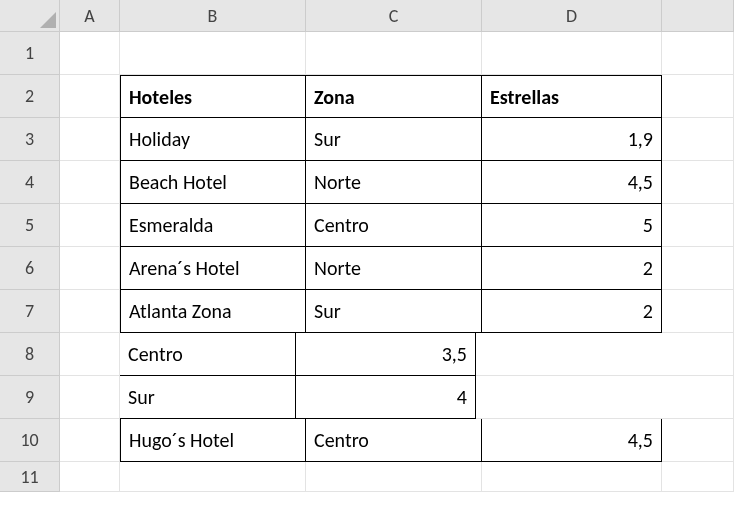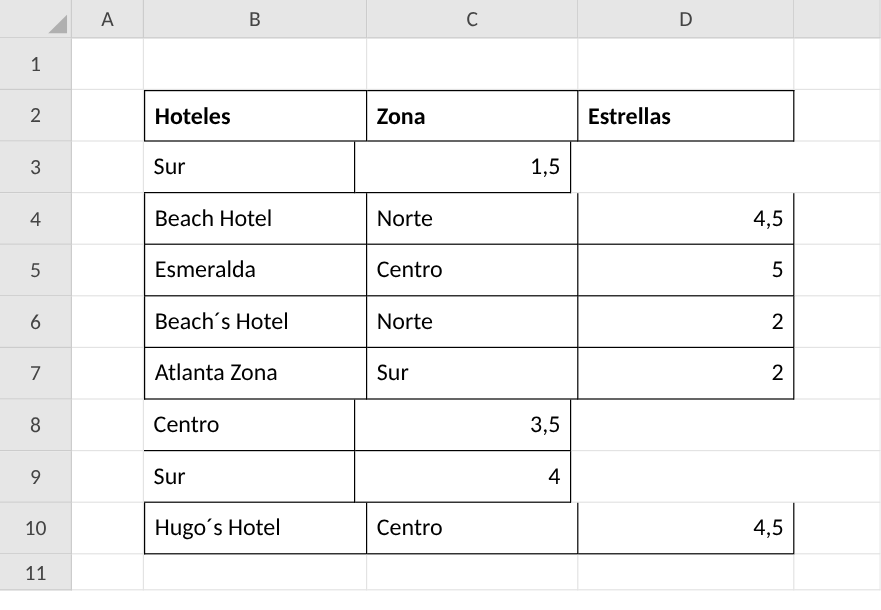--- a/index.html
+++ b/index.html
@@ -66,41 +66,42 @@
   </div>
   <div class="gridrow">
     <div class="cell colA"></div>
     <div class="cell colB hdrcell databorder dataleft datatop">Hoteles</div>
     <div class="cell colC hdrcell databorder datatop">Zona</div>
     <div class="cell colD hdrcell databorder datatop">Estrellas</div>
     <div class="cell colRest"></div>
   </div>
   <div class="gridrow">
     <div class="cell colA"></div>
+    <div class="cell colB databorder dataleft">Holiday</div>
     <div class="cell colC databorder">Sur</div>
-    <div class="cell colD databorder num">1,5</div>
+    <div class="cell colD databorder num">1,9</div>
     <div class="cell colRest"></div>
   </div>
   <div class="gridrow">
     <div class="cell colA"></div>
     <div class="cell colB databorder dataleft">Beach Hotel</div>
     <div class="cell colC databorder">Norte</div>
     <div class="cell colD databorder num">4,5</div>
     <div class="cell colRest"></div>
   </div>
   <div class="gridrow">
     <div class="cell colA"></div>
     <div class="cell colB databorder dataleft">Esmeralda</div>
     <div class="cell colC databorder">Centro</div>
     <div class="cell colD databorder num">5</div>
     <div class="cell colRest"></div>
   </div>
   <div class="gridrow">
     <div class="cell colA"></div>
-    <div class="cell colB databorder dataleft">Beach´s Hotel</div>
+    <div class="cell colB databorder dataleft">Arena´s Hotel</div>
     <div class="cell colC databorder">Norte</div>
     <div class="cell colD databorder num">2</div>
     <div class="cell colRest"></div>
   </div>
   <div class="gridrow">
     <div class="cell colA"></div>
     <div class="cell colB databorder dataleft">Atlanta Zona</div>
     <div class="cell colC databorder">Sur</div>
     <div class="cell colD databorder num">2</div>
     <div class="cell colRest"></div>

